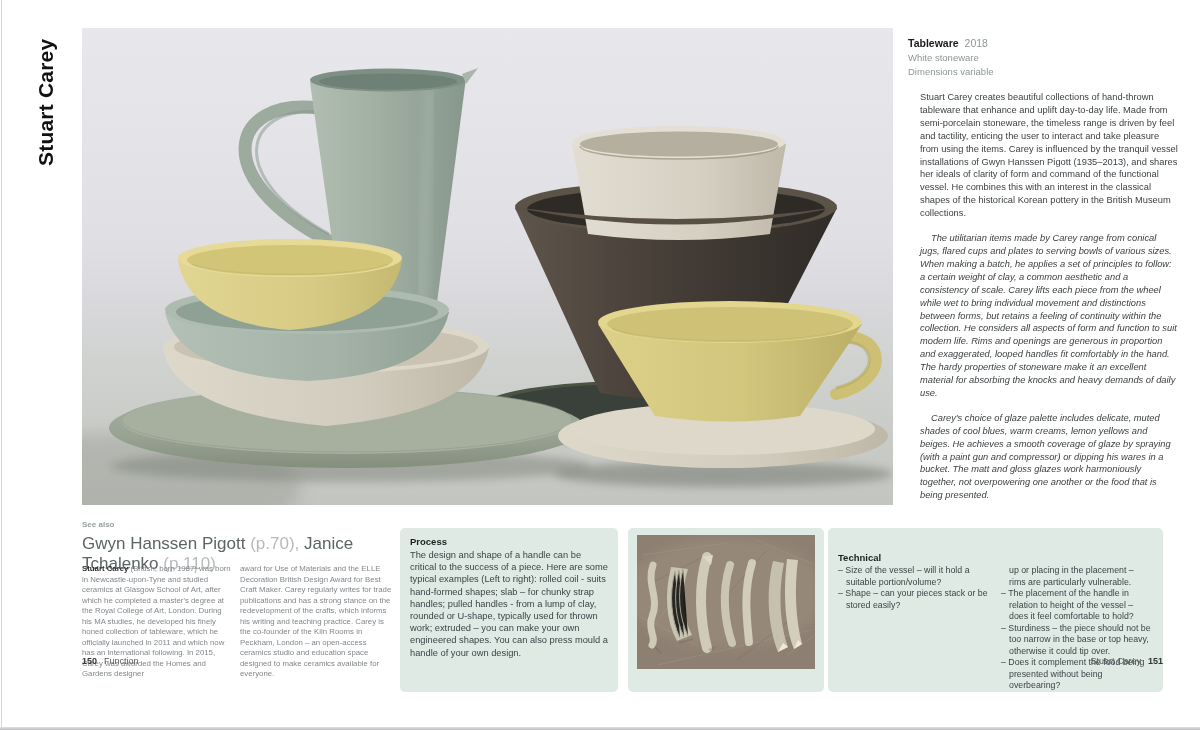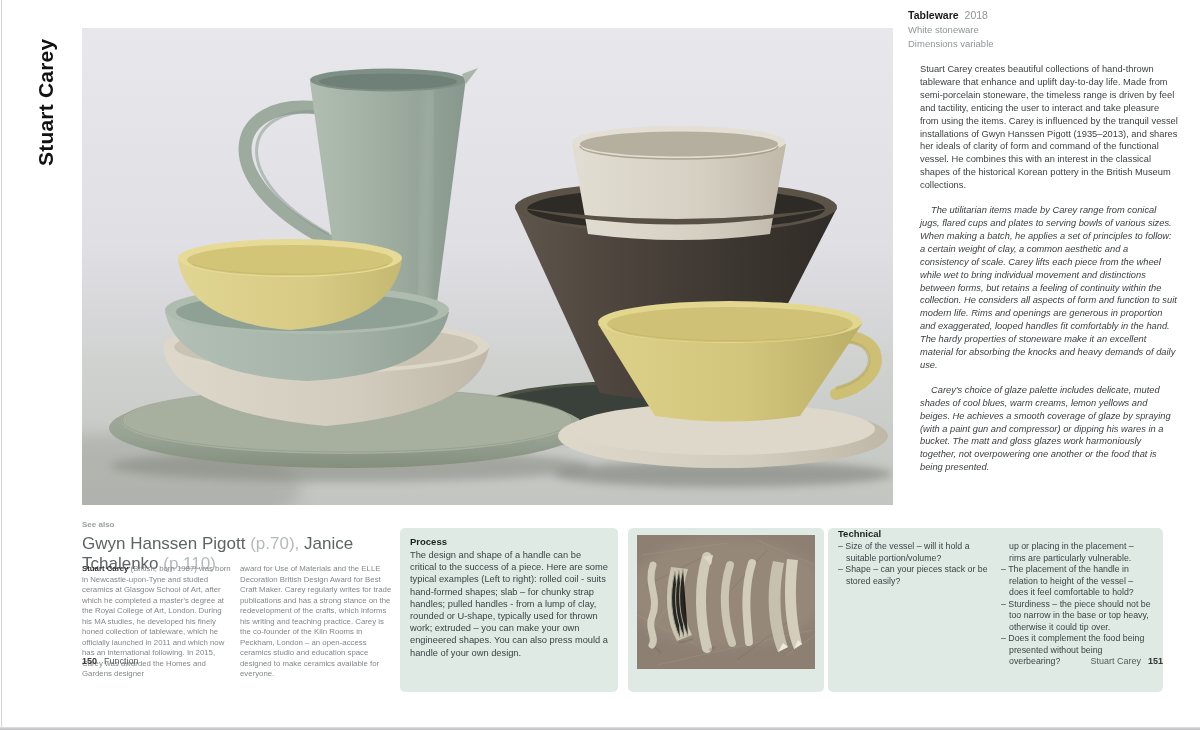--- a/index.html
+++ b/index.html
@@ -7,42 +7,42 @@
         font-family:"Liberation Sans",sans-serif;color:#3b3f41;}
   .edge-left{position:absolute;left:1px;top:0;width:1px;height:730px;background:#d4d4d6;}
   .edge-bottom{position:absolute;left:0;bottom:0;width:1200px;height:3px;
                background:linear-gradient(#e2e2e4,#b9b9bc);}
   
   .spine{position:absolute;top:166px;left:34px;transform:rotate(-90deg);transform-origin:0 0;
          font-size:21px;font-weight:bold;color:#111;white-space:nowrap;letter-spacing:.2px;}
   
   .photo-main{position:absolute;left:82px;top:28px;width:811px;height:477px;}
   
-  .caption{position:absolute;left:908px;top:8px;width:282px;}
+  .caption{position:absolute;left:908px;top:36px;width:282px;}
   .cap-title-row{font-size:10.5px;line-height:14px;margin-bottom:1px;}
   .cap-title{font-weight:bold;color:#1a1a1a;}
   .cap-year{color:#8f9698;margin-left:6px;}
   .cap-sub{font-size:9.5px;line-height:13.5px;color:#8f9698;}
   .cap-body{margin-top:13px;font-size:9.3px;line-height:12.9px;color:#3b3f41;}
   .cap-body p{margin:12px;}
   .cap-body p.indent{text-indent:11px;font-style:italic;}
   
   .seealso{position:absolute;left:82px;top:520px;width:330px;}
   .seealso-label{font-size:8px;color:#9aa0a0;font-weight:bold;}
   .seealso-line{margin-top:5px;font-size:17px;color:#5d6466;}
   .seealso-ref{color:#b5baba;}
   .bio-col{position:absolute;top:564px;font-size:7.8px;line-height:10.5px;color:#82878a;}
   .bio-col.c1{left:82px;width:150px;}
   .bio-col.c2{left:240px;width:153px;}
   .bio-lead{font-weight:bold;color:#2d2d2d;}
   
   .panel{position:absolute;top:528px;height:164px;background:#dfeae5;border-radius:5px;box-sizing:border-box;}
   .panel-process{left:400px;width:218px;padding:8px 10px;}
   .panel-photo{left:628px;width:196px;padding:7px 9px;}
-  .panel-technical{left:828px;width:335px;padding:0 10px;}
+  .panel-technical{left:828px;width:335px;padding:24px 10px;}
   .panel h4{margin:0 0 2px 0;font-size:9.5px;color:#17211f;}
   .panel .ptext{font-size:9.3px;line-height:12.2px;color:#3c4446;}
   .tech-cols{display:flex;gap:12px;}
   .tech-col{width:151px;font-size:8.8px;line-height:11.5px;color:#3c4446;}
   .tech-col p{margin:0;}
   .tech-bullet{padding-left:8px;text-indent:-8px;}
   .tech-cont{padding-left:8px;}
   
   .footer{position:absolute;top:656px;font-size:9px;color:#565a5b;}
   .footer .num{font-weight:bold;color:#333;}

